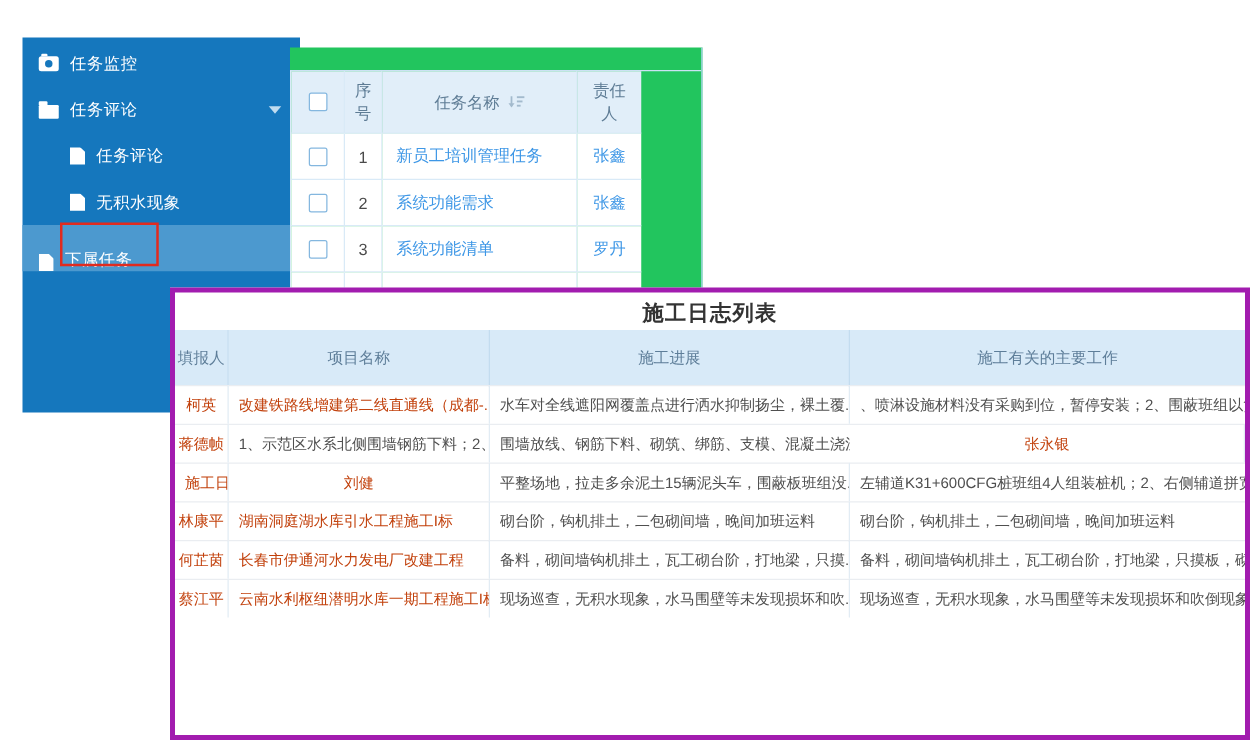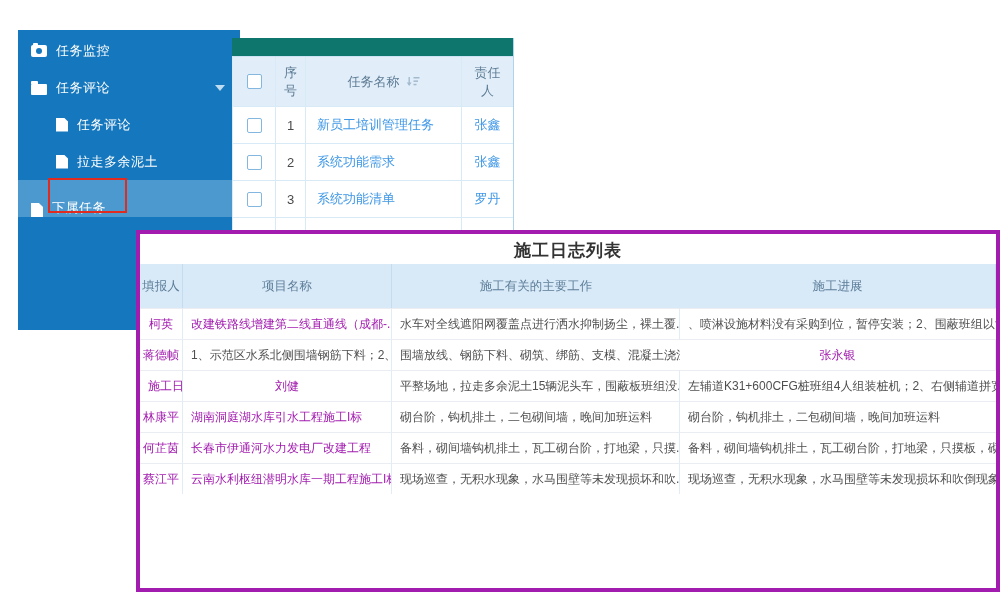--- a/index.html
+++ b/index.html
@@ -26,22 +26,22 @@
                    border-radius:50%; background:#1577BD; }
   .ic-folder { width:16px; height:11px; background:#fff; border-radius:1px; position:relative; margin-top:3px; }
   .ic-folder::before { content:''; position:absolute; top:-3px; left:0; width:7px; height:3px;
                        background:#fff; border-radius:1px 1px 0 0; }
   .ic-file { width:12px; height:14px; background:#fff;
              clip-path:polygon(0 0,66% 0,100% 28%,100% 100%,0 100%); }
   .red-box { position:absolute; left:48px; top:178px; width:79px; height:35px;
              border:2px solid #E12B1F; z-index:2; }
 
   
-  .task-panel { position:absolute; left:232px; top:38px; width:282px; height:194px;
-                background:#0f766e; border-right:1px solid #AFD4EE; overflow:hidden; z-index:1; }
+  .task-panel { position:absolute; left:232px; top:38px; width:330px; height:194px;
+                background:#22c55e; border-right:1px solid #AFD4EE; overflow:hidden; z-index:1; }
   .tt-grid { margin-top:18px; display:grid; grid-template-columns:43px 30px 156px 51px;
              border-top:1px solid #CBE2F3; border-left:1px solid #D9EAF7; }
   .tt-cell { border-right:1px solid #D9EAF7; border-bottom:1px solid #D9EAF7;
              display:flex; align-items:center; justify-content:center;
              font-size:13px; color:#4a4a4a; background:#fff; }
   .tt-cell.lastcol { border-right:none; }
   .tt-head { background:#E1EEF9; height:50px; color:#5E7C95; text-align:center;
              line-height:1.35; word-break:break-all; }
   .tt-head.idx { padding:0 4px; }
   .tt-head.owner { padding:0 11px; }
@@ -59,21 +59,21 @@
   .lp-grid { display:grid; grid-template-columns:43px 209px 288px 1fr; }
   .lp-head { background:#D8EAF8; height:44px; line-height:44px; text-align:center;
              font-size:12.5px; color:#5E7E99; border-right:1px solid #C3DCEF;
              white-space:nowrap; overflow:hidden; }
   .lp-head.lastcol { border-right:none; }
   .lp-cell { height:31px; line-height:31px; font-size:12px; color:#4f4f4f;
              border-top:1px solid #EAEDF1; border-right:1px solid #E2ECF4;
              white-space:nowrap; overflow:hidden; padding:0 8px; }
   .lp-cell.lastcol { border-right:none; }
   .lp-cell.center { text-align:center; padding:0 2px; }
-  .lp-cell.blue { color:#a21caf; }
+  .lp-cell.blue { color:#c2410c; }
 </style>
 </head>
 <body>
 
 <div class="page">
 
   <div class="sidebar">
     <div class="sb-item lv0">
       <span class="ic-cam"></span>
       <span class="sb-label">任务监控</span>
@@ -82,21 +82,21 @@
       <span class="ic-folder"></span>
       <span class="sb-label">任务评论</span>
       <span class="sb-caret"></span>
     </div>
     <div class="sb-item lv1">
       <span class="ic-file"></span>
       <span class="sb-label">任务评论</span>
     </div>
     <div class="sb-item lv1">
       <span class="ic-file"></span>
-      <span class="sb-label">拉走多余泥土</span>
+      <span class="sb-label">无积水现象</span>
     </div>
     <div class="sb-item lv0 selected">
       <span class="ic-file"></span>
       <span class="sb-label">下属任务</span>
     </div>
   </div>
   <div class="red-box"></div>
 
   <div class="task-panel">
     <div class="tt-grid">
@@ -144,22 +144,22 @@
       <div class="tt-cell tt-row lastcol"></div>
     </div>
   </div>
 
   <div class="log-panel">
     <div class="lp-title">施工日志列表</div>
     <div class="lp-grid">
 
       <div class="lp-head">填报人</div>
       <div class="lp-head">项目名称</div>
+      <div class="lp-head">施工进展</div>
       <div class="lp-head lastcol">施工有关的主要工作</div>
-      <div class="lp-head">施工进展</div>
 
       <div class="lp-cell center blue">柯英</div>
       <div class="lp-cell blue">改建铁路线增建第二线直通线（成都-...</div>
       <div class="lp-cell">水车对全线遮阳网覆盖点进行洒水抑制扬尘，裸土覆...</div>
       <div class="lp-cell lastcol">、喷淋设施材料没有采购到位，暂停安装；2、围蔽班组以货...</div>
 
       <div class="lp-cell center blue">蒋德帧</div>
       <div class="lp-cell">1、示范区水系北侧围墙钢筋下料；2、水系北侧绿化...</div>
       <div class="lp-cell lastcol">围墙放线、钢筋下料、砌筑、绑筋、支模、混凝土浇注、清...</div>
 

